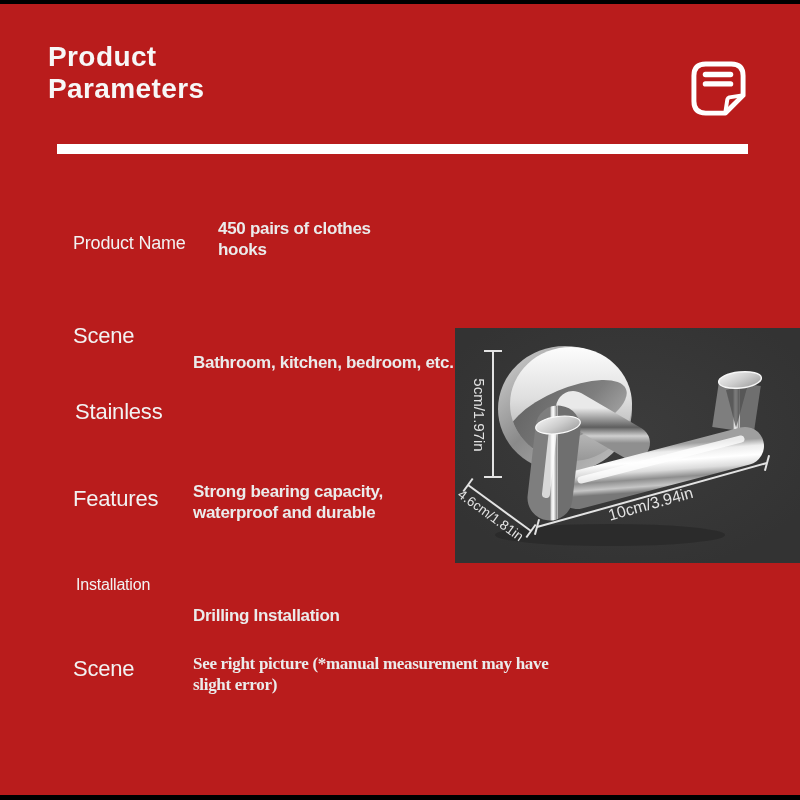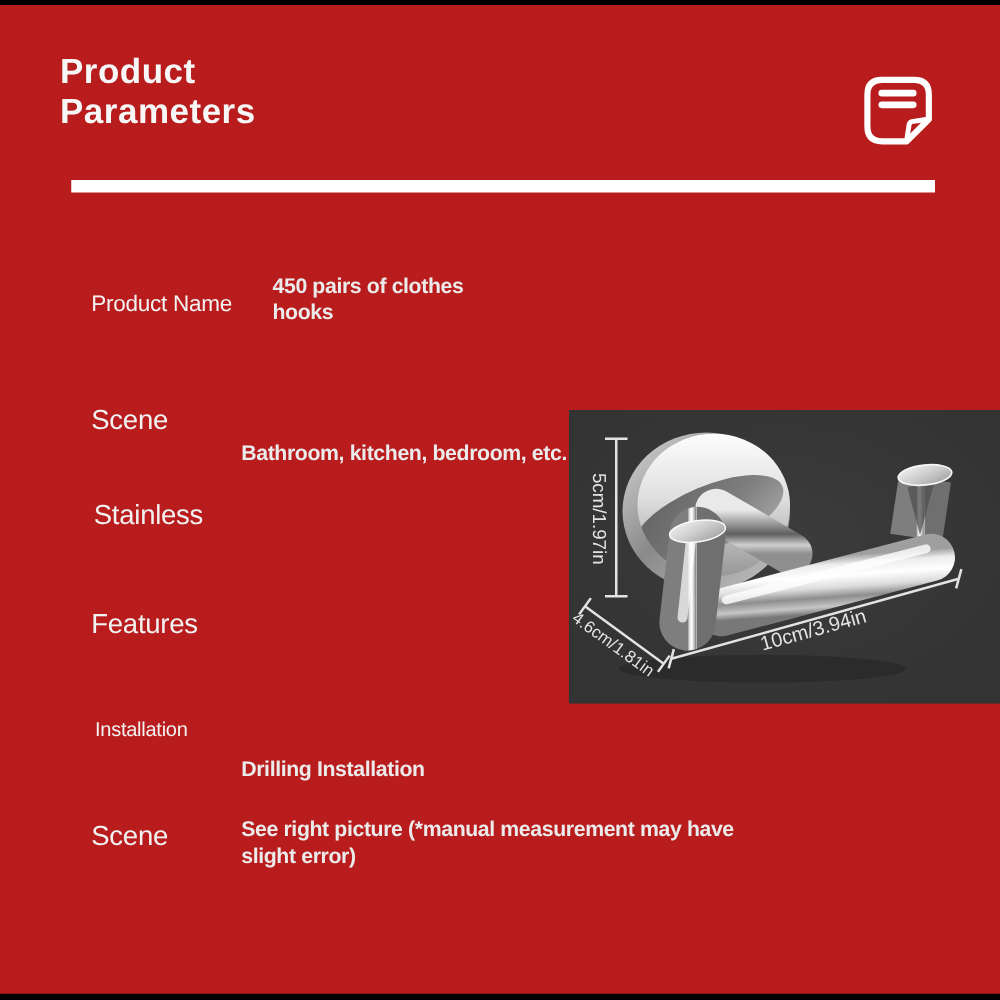--- a/index.html
+++ b/index.html
@@ -33,21 +33,21 @@
   .r1v{left:218px;top:218px;}
   .r2l{left:73px;top:323px;font-size:22px;}
   .r2v{left:193px;top:327px;margin-top:25px;}
   .r3l{left:75px;top:399px;font-size:22px;}
   .r3v{left:194px;top:408px;}
   .r4l{left:73px;top:486px;font-size:22px;}
   .r4v{left:193px;top:481px;}
   .r5l{left:76px;top:576px;font-size:16px;text-align:right;}
   .r5v{left:193px;top:605px;text-align:center;}
   .r6l{left:73px;top:656px;font-size:22px;}
-  .r6v{left:193px;top:653px;}
+  .r6v{left:193px;top:653px;font-family:Liberation Serif, serif;}
 
   .product-figure{position:absolute;left:455px;top:328px;width:345px;height:235px;}
   .dim-text{fill:#e3e3e3;font-family:"Liberation Sans",sans-serif;}
 </style>
 </head>
 <body>
 
 <div class="page">
 
   <div class="edge-strip top"></div>
@@ -68,20 +68,22 @@
   <div class="param-label r1l">Product Name</div>
   <div class="param-value r1v">450 pairs of clothes
 hooks</div>
 
   <div class="param-label r2l">Scene</div>
   <div class="param-value r2v">Bathroom, kitchen, bedroom, etc.</div>
 
   <div class="param-label r3l">Stainless</div>
 
   <div class="param-label r4l">Features</div>
+  <div class="param-value r4v">Strong bearing capacity,
+waterproof and durable</div>
 
   <div class="param-label r5l">Installation</div>
   <div class="param-value r5v">Drilling Installation</div>
 
   <div class="param-label r6l">Scene</div>
   <div class="param-value r6v">See right picture (*manual measurement may have
 slight error)</div>
 
   <svg class="product-figure" viewBox="0 0 345 235">
     <defs>

